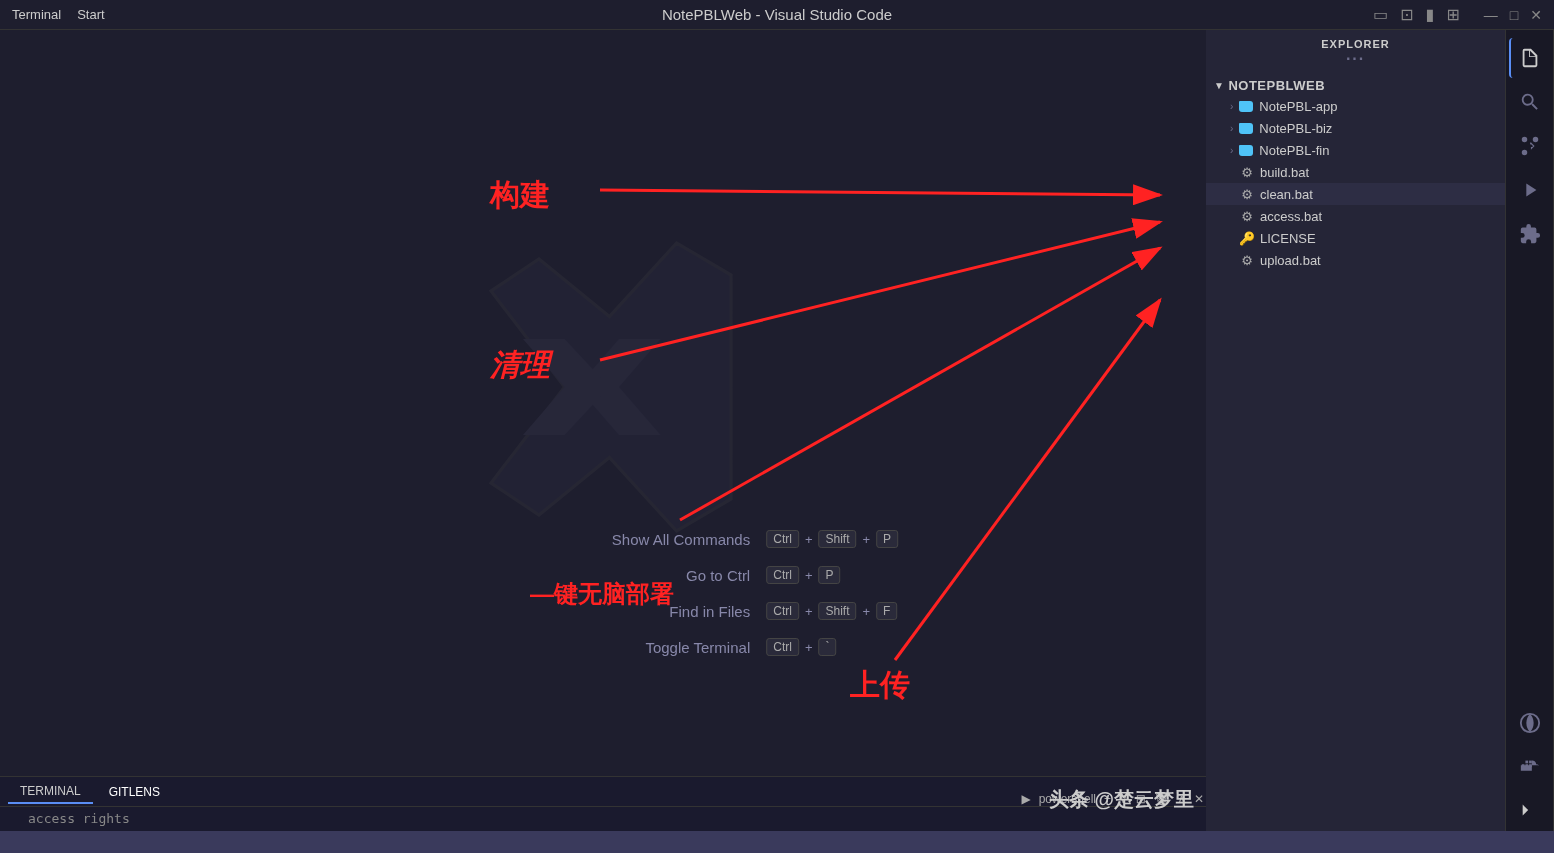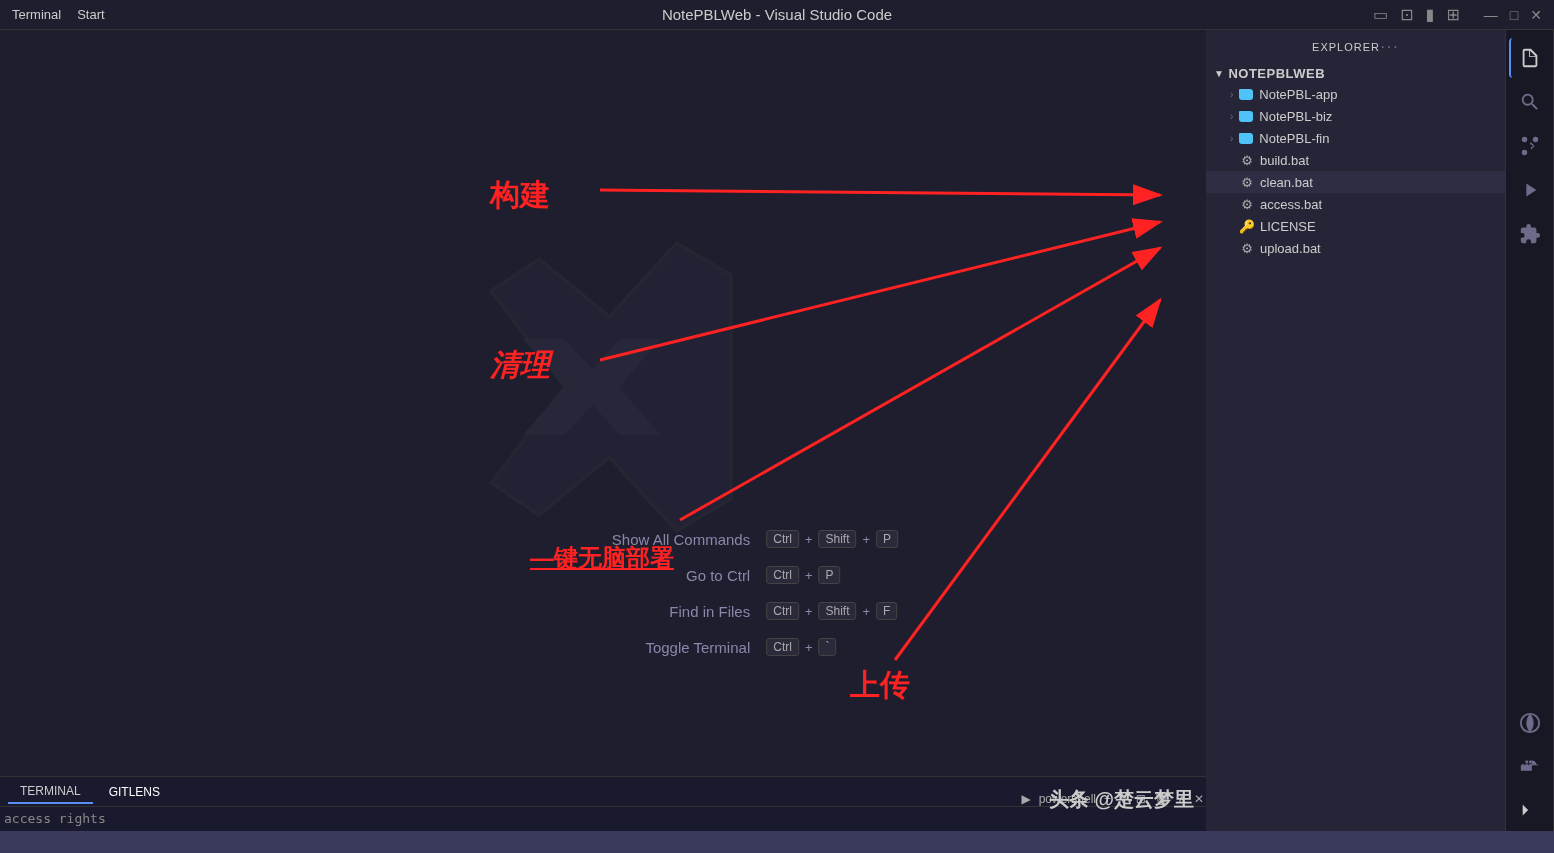--- a/index.html
+++ b/index.html
@@ -86,26 +86,27 @@
       border-right: 1px solid #333;
       position: absolute;
       right: 48px;
       top: 30px;
       bottom: 22px;
       overflow-y: auto;
     }
     .sidebar-header {
       padding: 8px 12px;
       font-size: 11px;
-      font-weight: 400;
+      font-weight: 700;
       color: #ccc;
       letter-spacing: 1px;
       display: flex;
-      justify-content: center;
-      align-items: center;
+      justify-content: flex-start;
+      align-items: center;
+      flex-direction: column;
     }
     .sidebar-header-dots {
       font-size: 16px;
       color: #6c6c8a;
       cursor: pointer;
     }
     .tree-root {
       padding: 0 0 8px 0;
     }
     .tree-section-header {
@@ -252,21 +253,21 @@
       display: flex;
       align-items: center;
       gap: 8px;
       font-size: 12px;
       color: #aaa;
     }
     .terminal-toolbar span {
       cursor: pointer;
     }
     .terminal-content {
-      padding: 4px 4px;
+      padding: 4px 28px;
       font-size: 13px;
       color: #888;
       font-family: monospace;
     }
 
     
     .statusbar {
       height: 22px;
       background: #3a3a5c;
       position: absolute;
@@ -530,17 +531,17 @@
 
     <line x1="600" y1="330" x2="1160" y2="192" stroke="#ff2222" stroke-width="3" marker-end="url(#arrowhead)"></line>
 
     <line x1="680" y1="490" x2="1160" y2="218" stroke="#ff2222" stroke-width="3" marker-end="url(#arrowhead)"></line>
 
     <line x1="895" y1="630" x2="1160" y2="270" stroke="#ff2222" stroke-width="3" marker-end="url(#arrowhead)"></line>
   </svg>
 
   <div class="annotation-label" style="left:490px; top:145px; font-size:30px;font-family:Liberation Serif, serif;">构建</div>
   <div class="annotation-label" style="left:490px; top:315px; font-size:30px;font-style:italic;">清理</div>
-  <div class="annotation-label" style="left:530px; top:512px; font-size:24px;text-decoration:underline;">—键无脑部署</div>
+  <div class="annotation-label" style="left:530px; top:548px; font-size:24px;">—键无脑部署</div>
   <div class="annotation-label" style="left:850px; top:635px; font-size:30px;">上传</div>
 </div>
 
 <div class="watermark">头条 @楚云梦里</div>
 
 </body></html>

